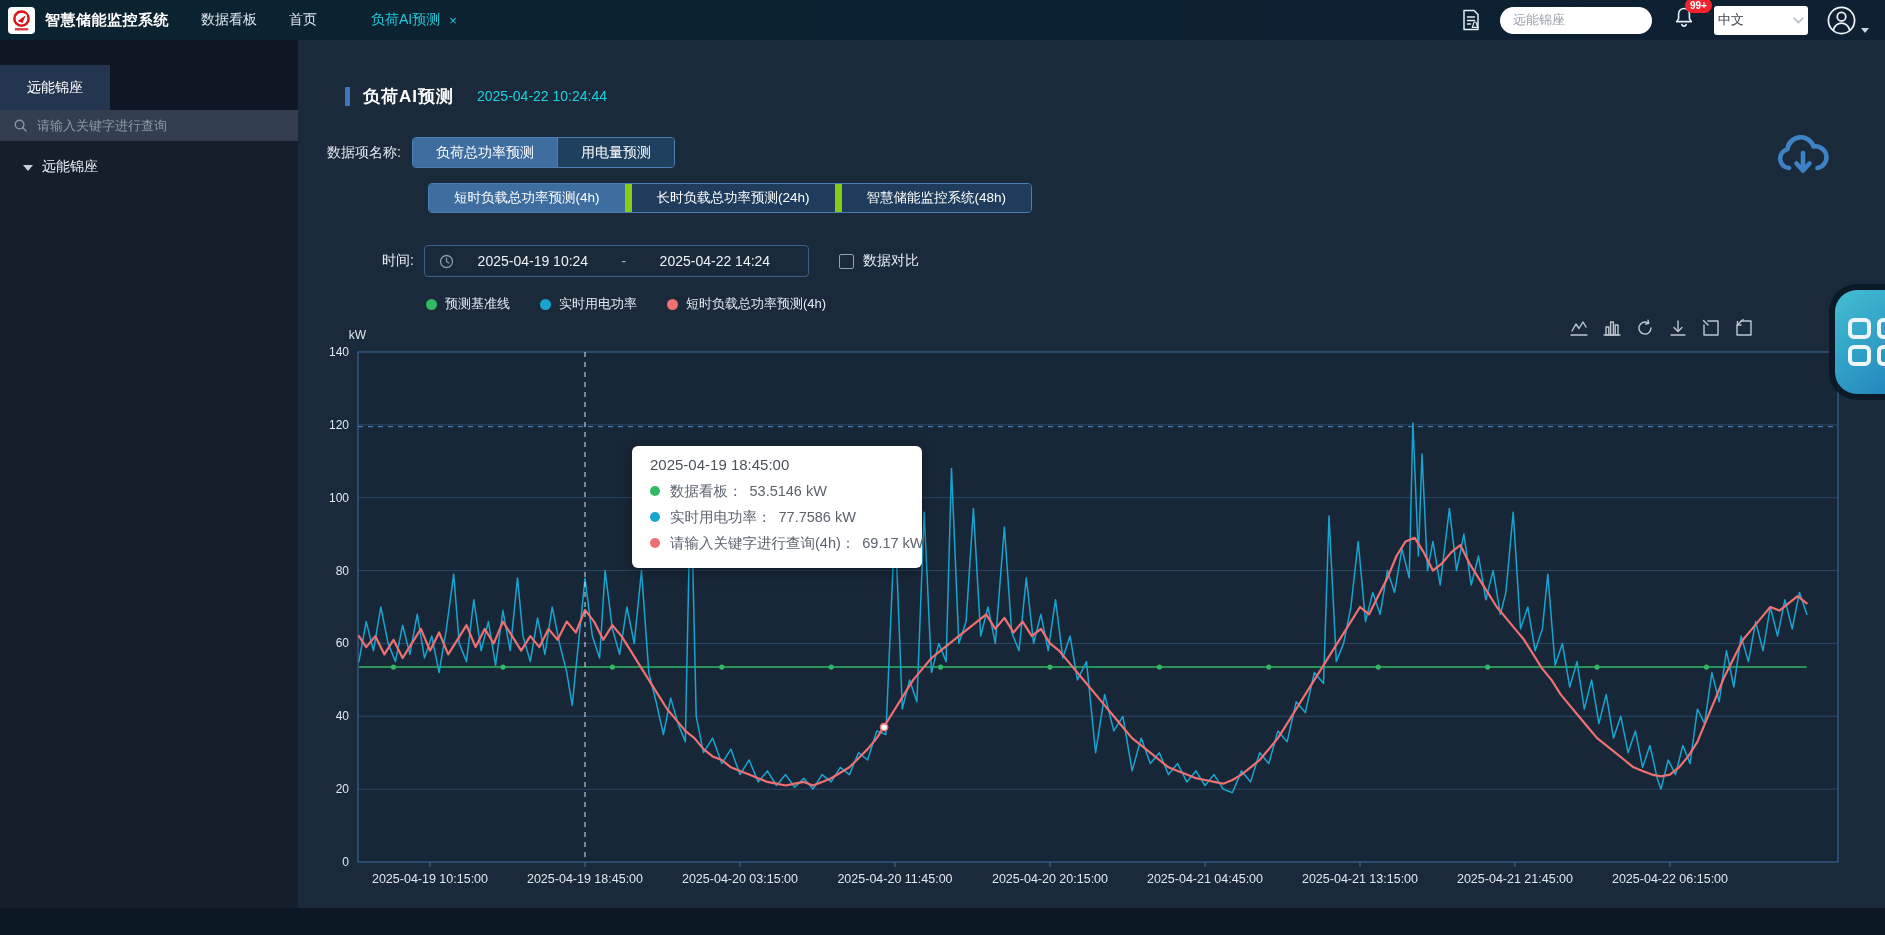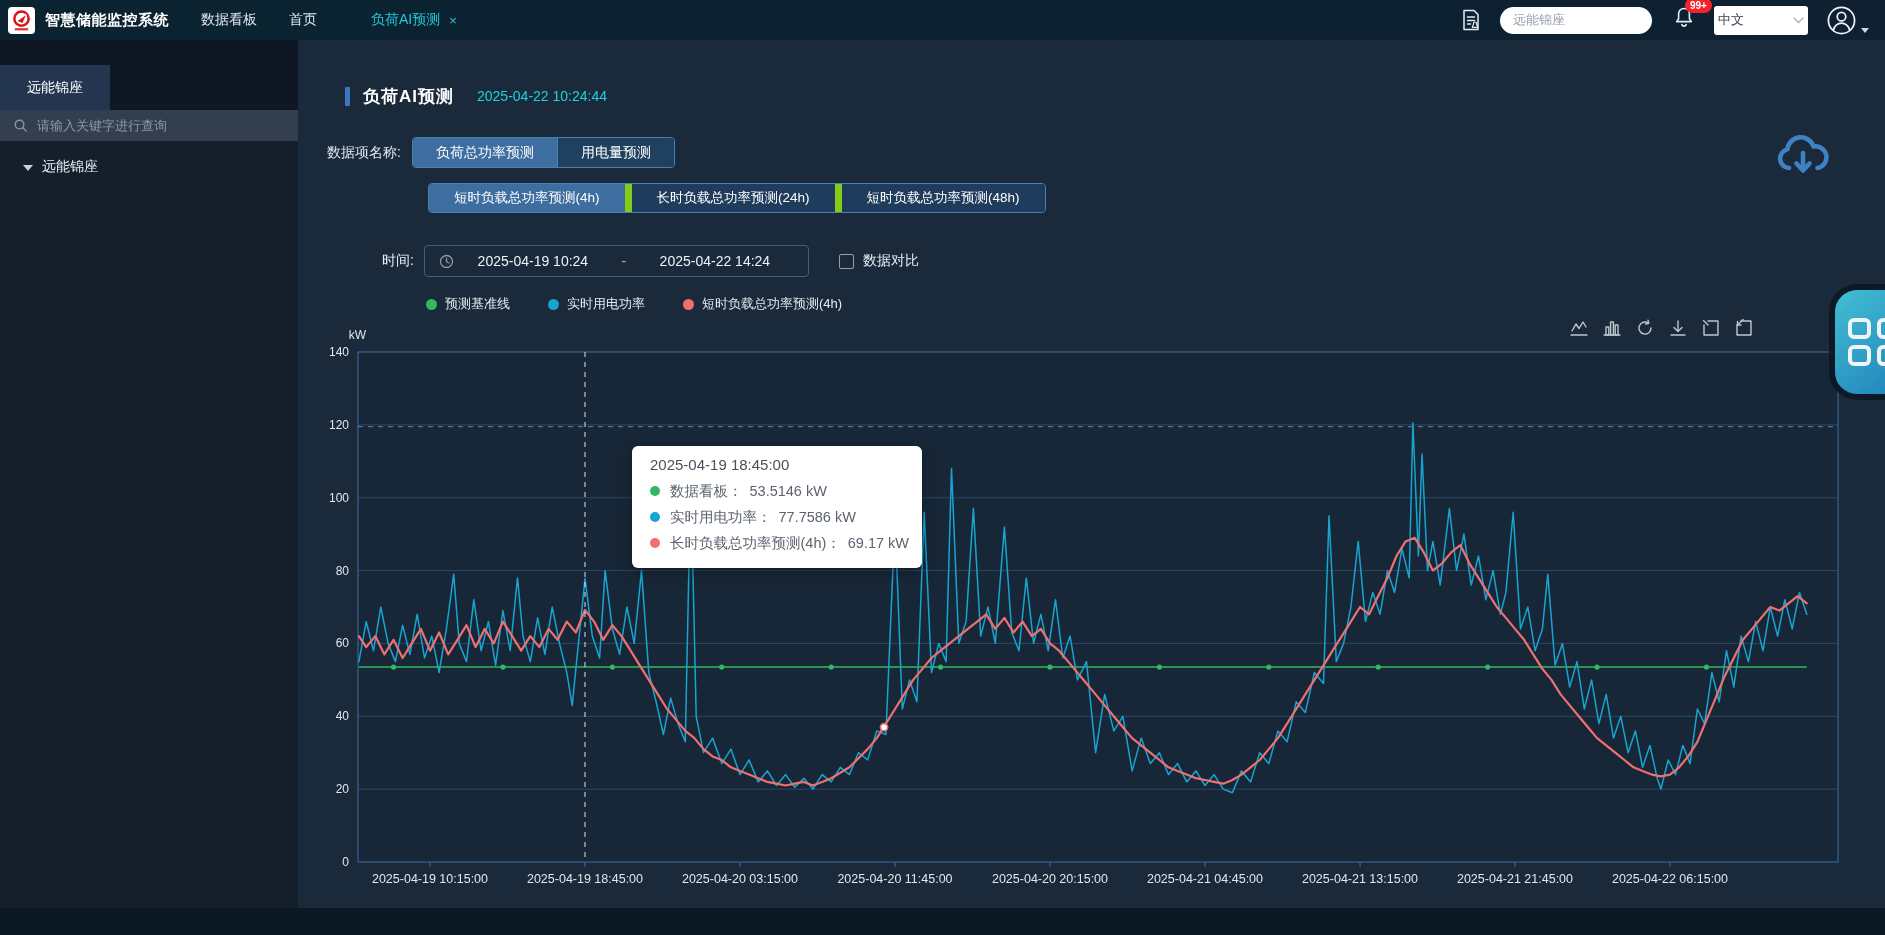--- a/index.html
+++ b/index.html
@@ -72,21 +72,21 @@
 
   .row-time{display:flex;align-items:center;margin:32px 0 0 84px;height:32px}
   .time-label{font-size:14px;color:#e6edf4;white-space:nowrap}
   .date-box{margin-left:10px;display:flex;align-items:center;height:32px;border:1px solid #3a608a;
             border-radius:4px;padding:0 14px;background:transparent;cursor:pointer}
   .date-val{font-size:14px;color:#eef3f8;width:158px;text-align:center}
   .date-sep{color:#aab4bf;width:24px;text-align:center;font-size:14px}
   .checkbox{width:15px;height:15px;border:1px solid #93a0ad;border-radius:2px;margin-left:30px;cursor:pointer}
   .checkbox-label{font-size:14px;margin-left:9px;color:#e6edf4}
 
-  .row-legend{display:flex;align-items:center;margin:19px 0 0 128px;gap:38px;height:16px}
+  .row-legend{display:flex;align-items:center;margin:19px 0 0 128px;gap:30px;height:16px}
   .legend-item{display:flex;align-items:center;gap:8px;font-size:13px;color:#e4ebf2;cursor:pointer}
   .ldot{width:11px;height:11px;border-radius:50%;flex-shrink:0}
   .dot-green{background:#30b865}
   .dot-blue{background:#18a4d0}
   .dot-red{background:#ee7070}
 
   
   .chart-area{position:relative;margin-top:4px;height:600px}
   #chart-svg{display:block}
   .chart-toolbar{position:absolute;top:3px;right:132px;display:flex;gap:15px;align-items:center}
@@ -193,21 +193,21 @@
       <div class="row-label">数据项名称:</div>
       <div class="btn-group">
         <div class="gbtn active">负荷总功率预测</div>
         <div class="gbtn">用电量预测</div>
       </div>
     </div>
 
     <div class="row-subtabs">
       <div class="stab active">短时负载总功率预测(4h)</div>
       <div class="stab">长时负载总功率预测(24h)</div>
-      <div class="stab">短时负载总功率预测(48h)</div>
+      <div class="stab">智慧储能监控系统(48h)</div>
     </div>
 
     <div class="row-time">
       <div class="time-label">时间:</div>
       <div class="date-box">
         <svg width="15" height="15" viewBox="0 0 16 16" style="stroke:#8a97a5;fill:none;stroke-width:1.4;stroke-linecap:round">
           <circle cx="8" cy="8" r="6.4"></circle>
           <path d="M8 4.5V8.2l2.6 1.4"></path>
         </svg>
         <div class="date-val">2025-04-19 10:24</div>
@@ -341,21 +341,21 @@
           <span>数据看板：</span>
           <span class="tt-val">53.5146 kW</span>
         </div>
         <div class="tt-row">
           <span class="tt-dot dot-blue"></span>
           <span>实时用电功率：</span>
           <span class="tt-val">77.7586 kW</span>
         </div>
         <div class="tt-row">
           <span class="tt-dot dot-red"></span>
-          <span>长时负载总功率预测(4h)：</span>
+          <span>请输入关键字进行查询(4h)：</span>
           <span class="tt-val">69.17 kW</span>
         </div>
       </div>
     </div>
 
     <svg class="cloud-btn" viewBox="0 0 58 50" style="stroke:#3e82c4;fill:none;stroke-width:4.6;stroke-linecap:round;stroke-linejoin:round">
       <path d="M15 38 A9.5 9.5 0 0 1 13.4 19.3 A13.5 13.5 0 0 1 39.6 16.5 A9 9 0 0 1 43.5 38"></path>
       <path d="M29 23v16"></path>
       <polyline points="22.5,33.5 29,40.5 35.5,33.5"></polyline>
     </svg>

